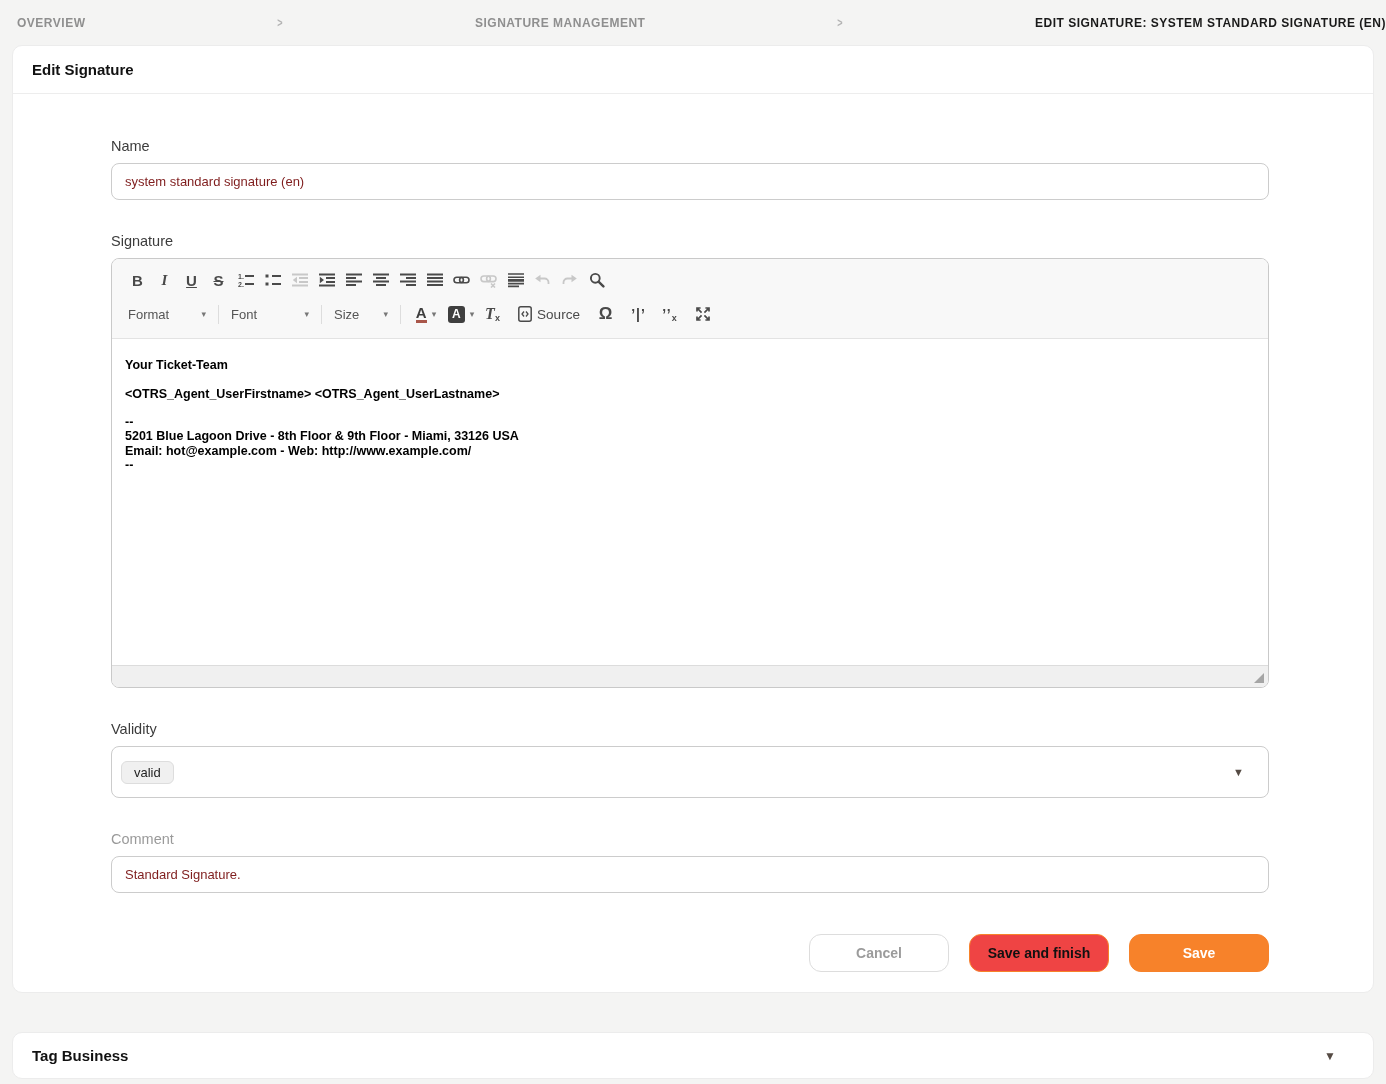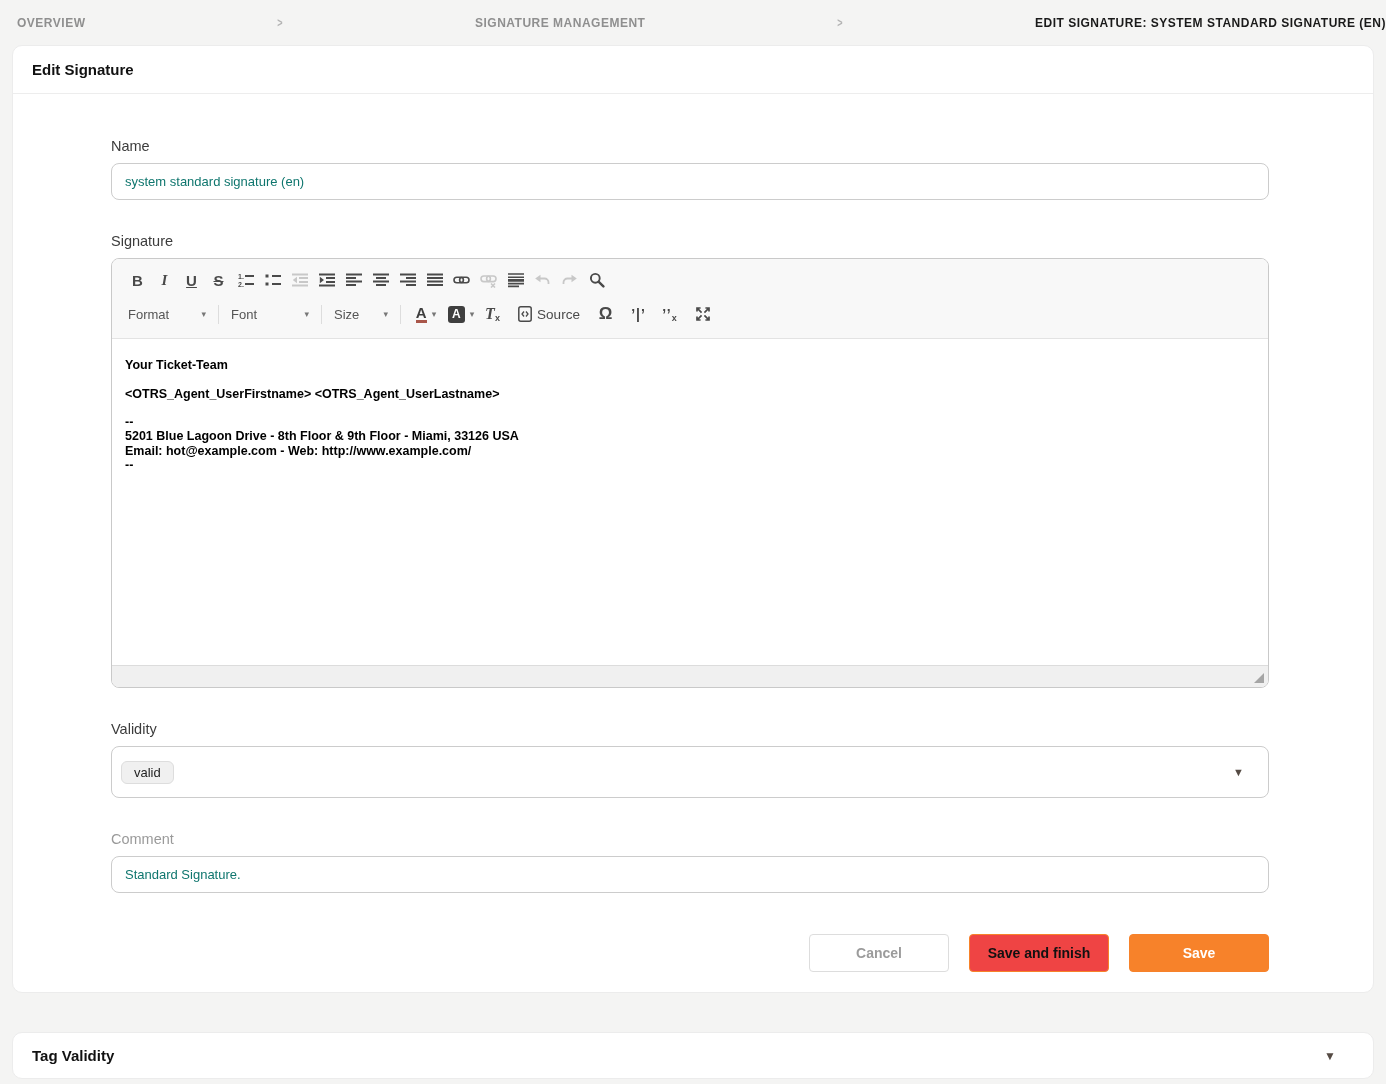--- a/index.html
+++ b/index.html
@@ -14,21 +14,21 @@
 
   
   .card { background:#fff; border:1px solid #ececec; border-radius:10px; margin:0 12px; }
   .card-header { padding:15px 19px; font-size:15px; font-weight:bold; color:#111;
                  border-bottom:1px solid #ededed; }
   .card-body { padding:36px 104px 20px 98px; }
 
   .field-label { font-size:14.5px; color:#3c3c3c; margin-bottom:9px;margin-top:8px; }
   .field-label.muted { color:#9a9a9a; }
   .text-input { width:100%; height:37px; border:1px solid #ccc; border-radius:8px;
-                padding:0 13px; font-size:13px; color:#0f766e; background:#fff;
+                padding:0 13px; font-size:13px; color:#7f1d1d; background:#fff;
                 font-family:"Liberation Sans", sans-serif; outline:none; }
   .section { margin-top:33px; }
 
   
   .editor { border:1px solid #c9c9c9; border-radius:8px; overflow:hidden; margin-top:0; }
   .toolbar { background:#f8f8f8; border-bottom:1px solid #e3e3e3; padding:4px 12px 7px; }
   .tb-row { display:flex; align-items:center; height:34px; }
   .tb-btn { min-width:27px; height:27px; display:flex; align-items:center; justify-content:center;
             color:#4a4a4a; cursor:pointer; border-radius:3px; }
   .tb-btn.disabled { color:#c8c8c8; cursor:default; }
@@ -64,21 +64,21 @@
   .select-box { position:relative; width:100%; height:52px; border:1px solid #ccc;
                 border-radius:8px; background:#fff; display:flex; align-items:center;
                 padding:0 36px 0 9px; cursor:pointer; }
   .chip { background:#f0f0f0; border:1px solid #ddd; border-radius:6px; padding:3px 12px;
           font-size:13px; color:#222; }
   .select-caret { position:absolute; right:24px; top:50%; transform:translateY(-50%);
                   font-size:11px; color:#554b44; }
 
   
   .btn-row { display:flex; justify-content:flex-end; gap:20px; margin-top:41px; }
-  .btn { width:140px; height:38px; border-radius:4px; font-size:14px; font-weight:bold;
+  .btn { width:140px; height:38px; border-radius:12px; font-size:14px; font-weight:bold;
          display:flex; align-items:center; justify-content:center; cursor:pointer;
          font-family:"Liberation Sans", sans-serif; }
   .btn-cancel { background:#fff; border:1px solid #ddd; color:#9b9b9b; }
   .btn-outline { background:#ef4444; border:1.5px solid #f7822a; color:#111; }
   .btn-primary { background:#f7822a; border:1.5px solid #f7822a; color:#fff; }
 
   
   .tag-card { margin-top:39px; display:flex; align-items:center; justify-content:space-between;
               padding:14px 19px; cursor:pointer; }
   .tag-title { font-size:15px; font-weight:bold; color:#111; }
@@ -308,17 +308,17 @@
     <div class="btn-row">
       <button class="btn btn-cancel">Cancel</button>
       <button class="btn btn-outline">Save and finish</button>
       <button class="btn btn-primary">Save</button>
     </div>
 
   </div>
 </div>
 
 <div class="card tag-card">
-  <span class="tag-title">Tag Validity</span>
+  <span class="tag-title">Tag Business</span>
   <span class="tag-caret">▼</span>
 </div>
 
 <div class="footer-strip"></div>
 
 </body></html>

